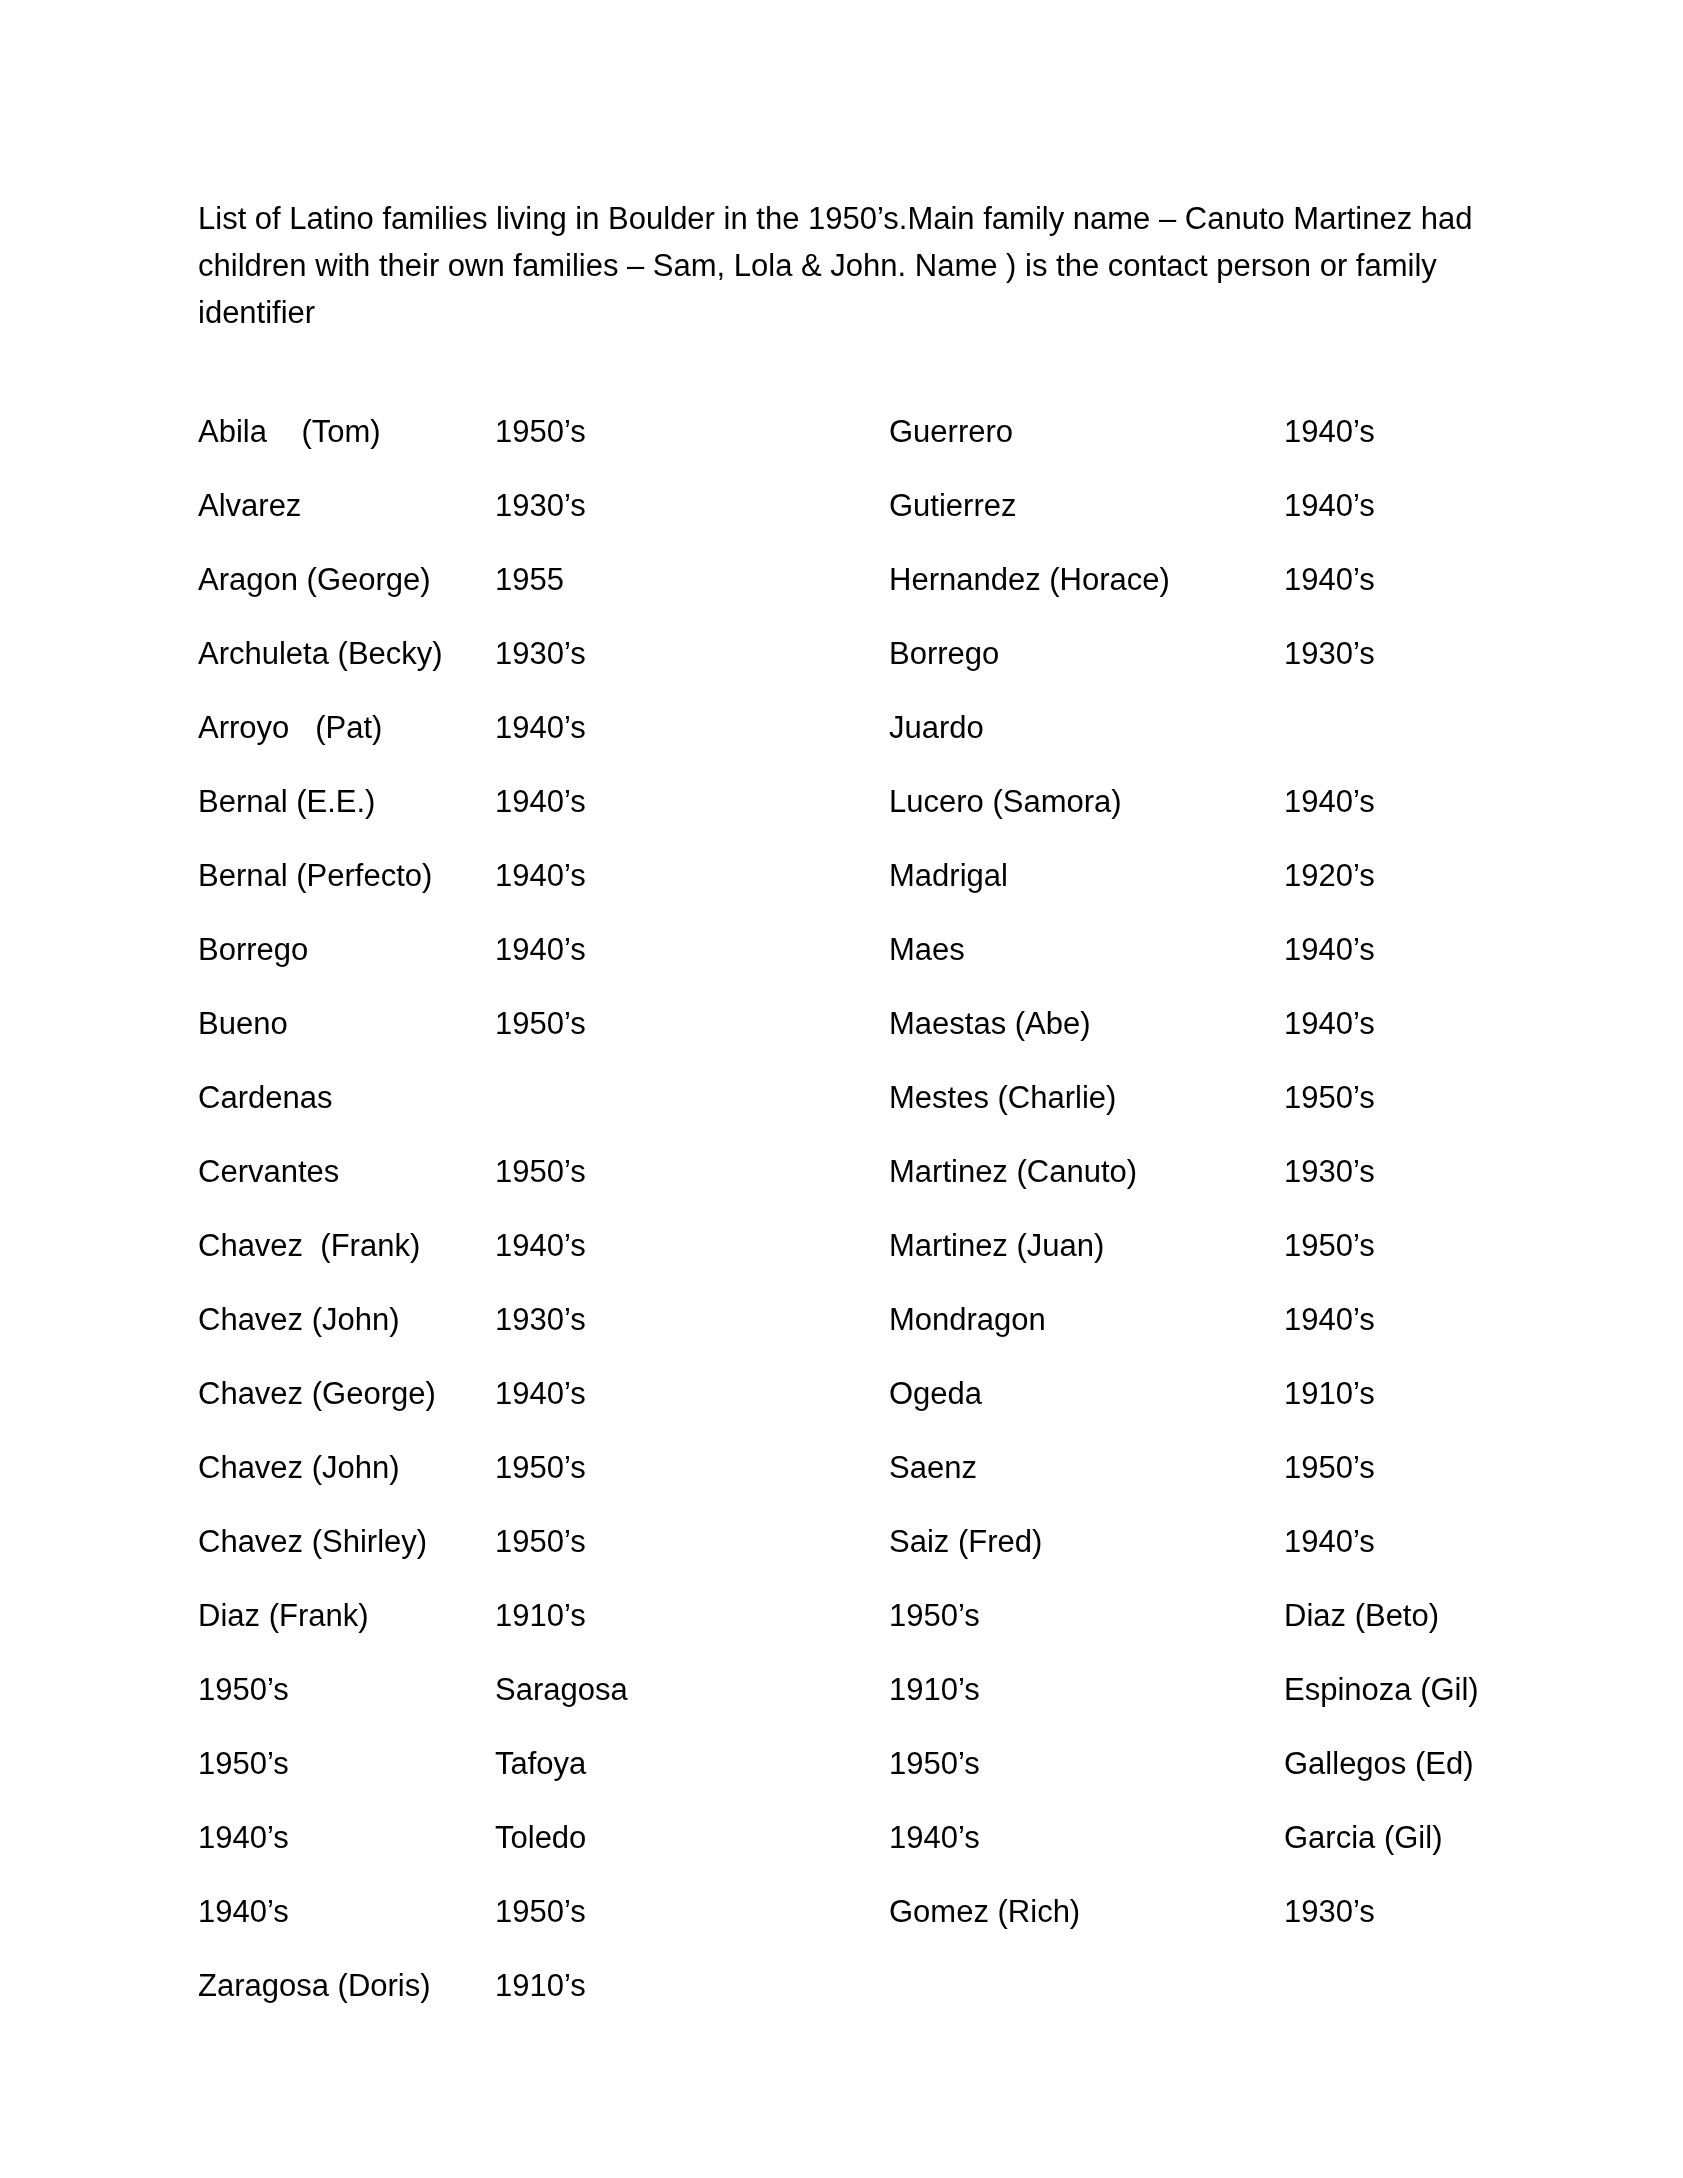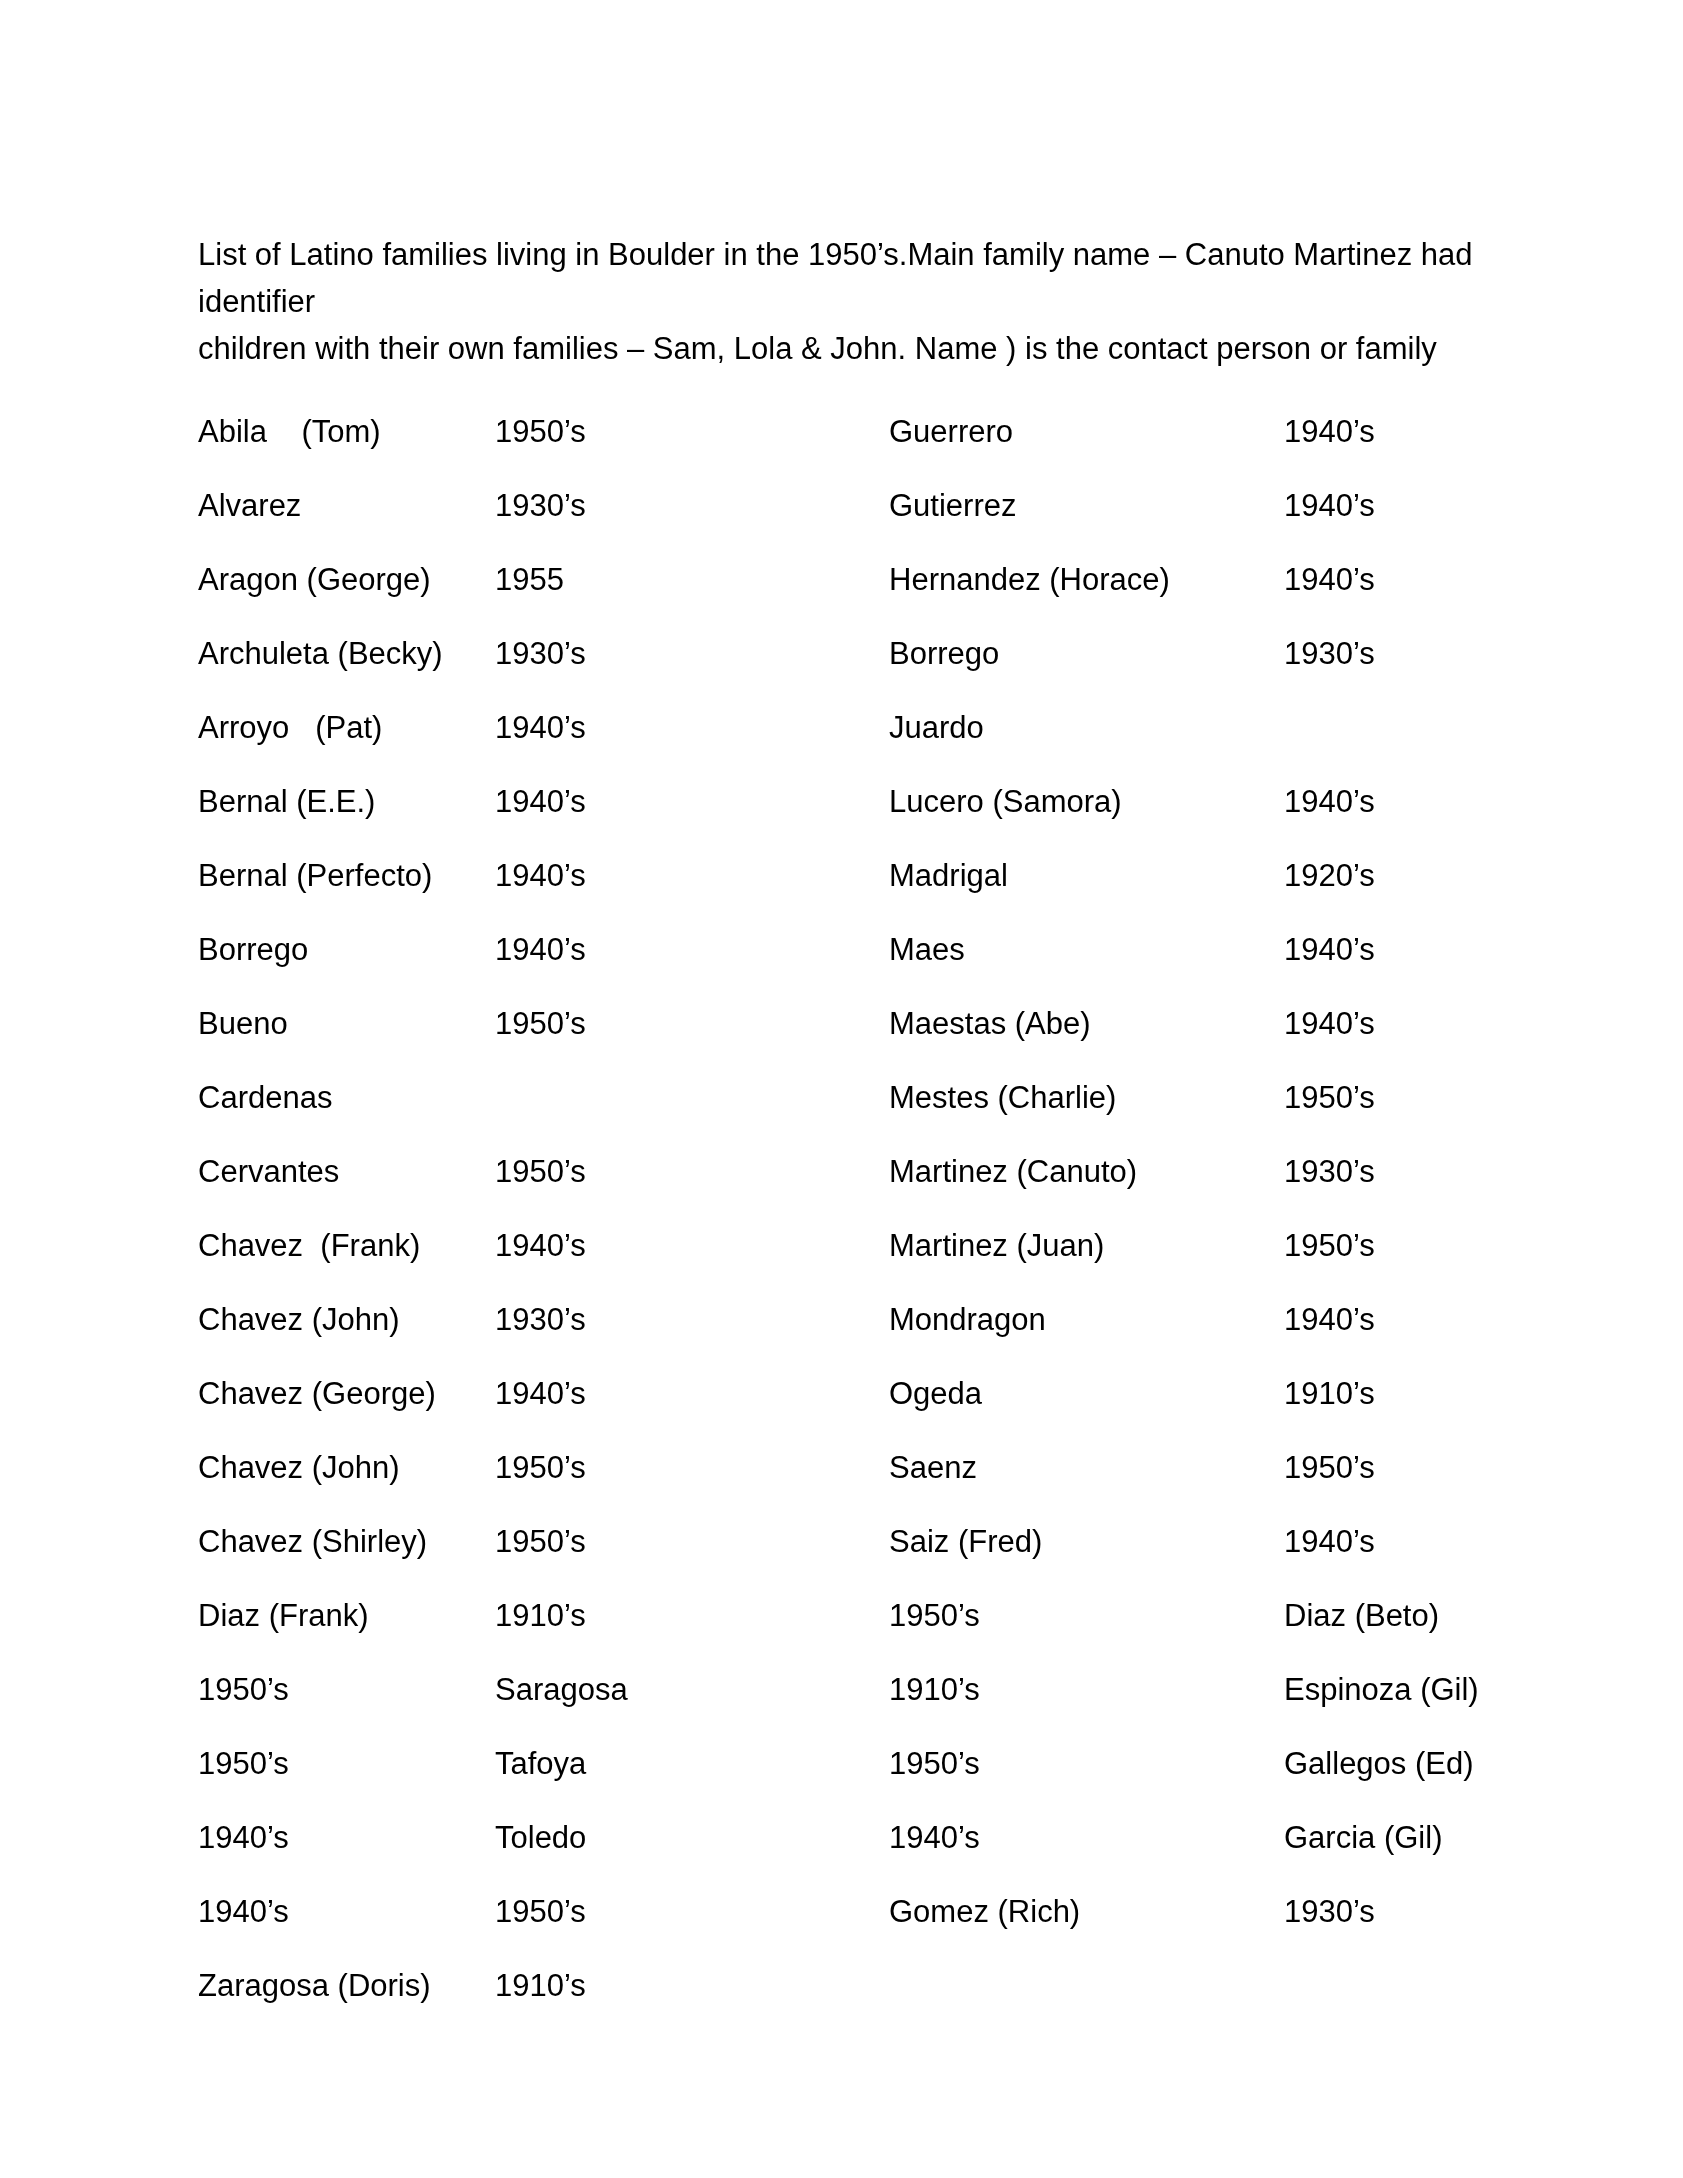--- a/index.html
+++ b/index.html
@@ -6,21 +6,21 @@
   body{
     width:1683px;height:2178px;
     background:#ffffff;
     font-family:"Liberation Sans","DejaVu Sans",sans-serif;
     color:#000000;
     position:relative;
     overflow:hidden;
   }
   .page{position:absolute;inset:0;background:#ffffff;}
   .intro{
-    position:absolute;left:198px;top:195px;margin-top:36px;
+    position:absolute;left:198px;top:195px;
   }
   .intro-line{
     font-size:31px;
     line-height:47px;
     white-space:pre;
     color:#000000;
   }
   .family-grid{
     position:absolute;left:198px;top:368px;
     display:grid;
@@ -35,22 +35,22 @@
     color:#000000;
   }
 </style>
 </head>
 <body>
 
 <div class="page">
 
   <div class="intro">
     <div class="intro-line">List of Latino families living in Boulder in the 1950’s.Main family name – Canuto Martinez had</div>
+    <div class="intro-line">children with their own families – Sam, Lola &amp; John. Name ) is the contact person or family</div>
     <div class="intro-line">identifier</div>
-    <div class="intro-line">children with their own families – Sam, Lola &amp; John. Name ) is the contact person or family</div>
   </div>
 
   <div class="family-grid">
       <div class="cell">Abila    (Tom)</div>
       <div class="cell">1950’s</div>
       <div class="cell">Guerrero</div>
       <div class="cell">1940’s</div>
       <div class="cell">Alvarez</div>
       <div class="cell">1930’s</div>
       <div class="cell">Gutierrez</div>

